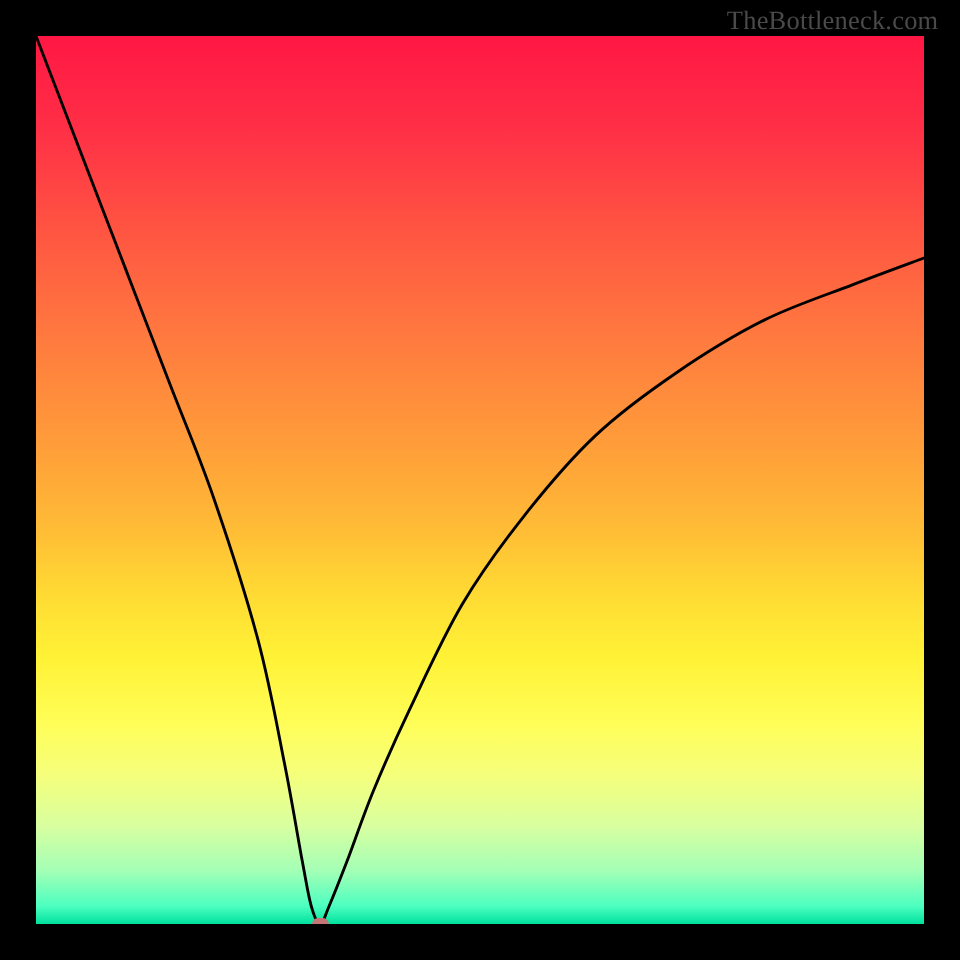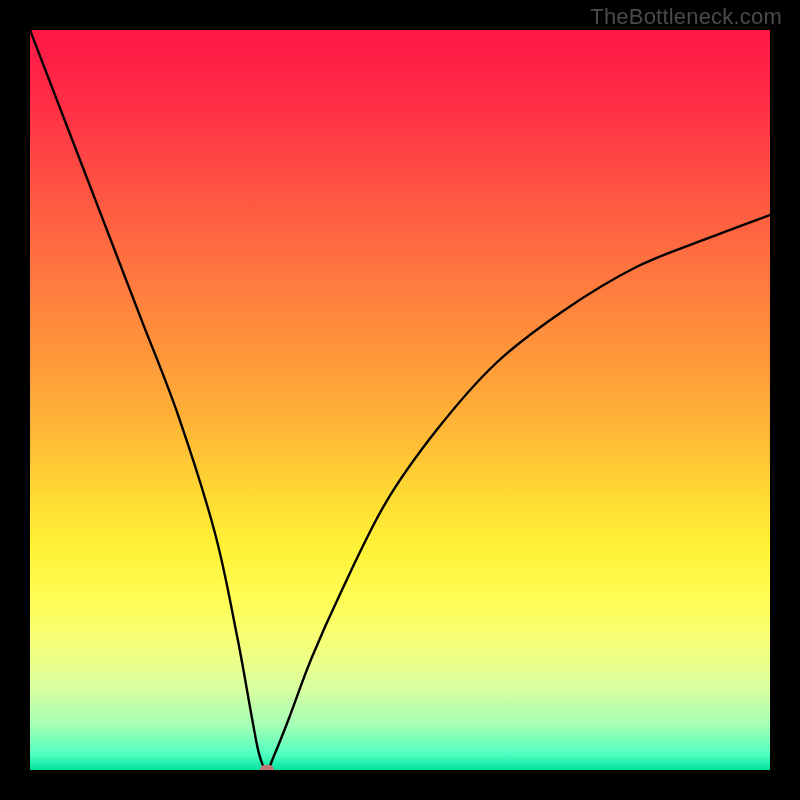--- a/index.html
+++ b/index.html
@@ -9,20 +9,21 @@
     height: 800px;
     overflow: hidden;
     background: #000;
     font-family: Arial, Helvetica, sans-serif;
   }
   .outer {
     position: relative;
     width: 800px;
     height: 800px;
     background: #000;
+    font-family: Liberation Serif, serif;
   }
   .watermark {
     position: absolute;
     top: 4px;
     right: 18px;
     color: #4a4a4a;
     font-size: 22px;
     font-weight: 500;
     letter-spacing: 0.2px;
     z-index: 10;

